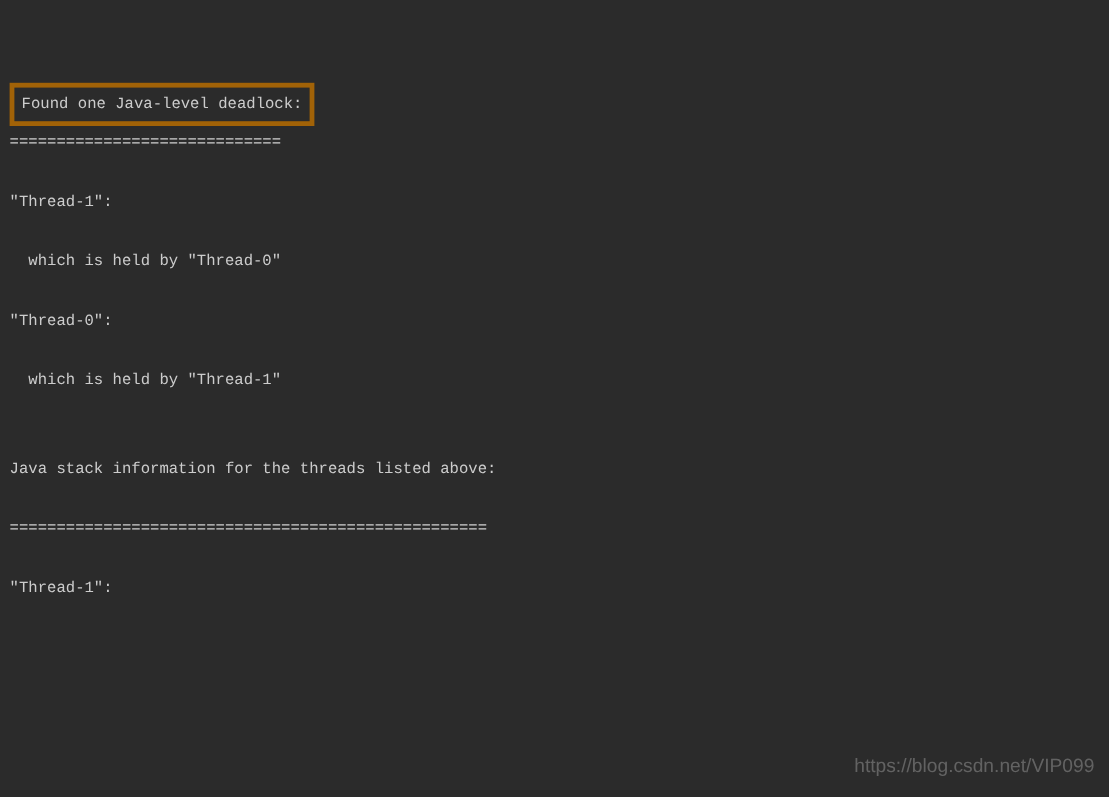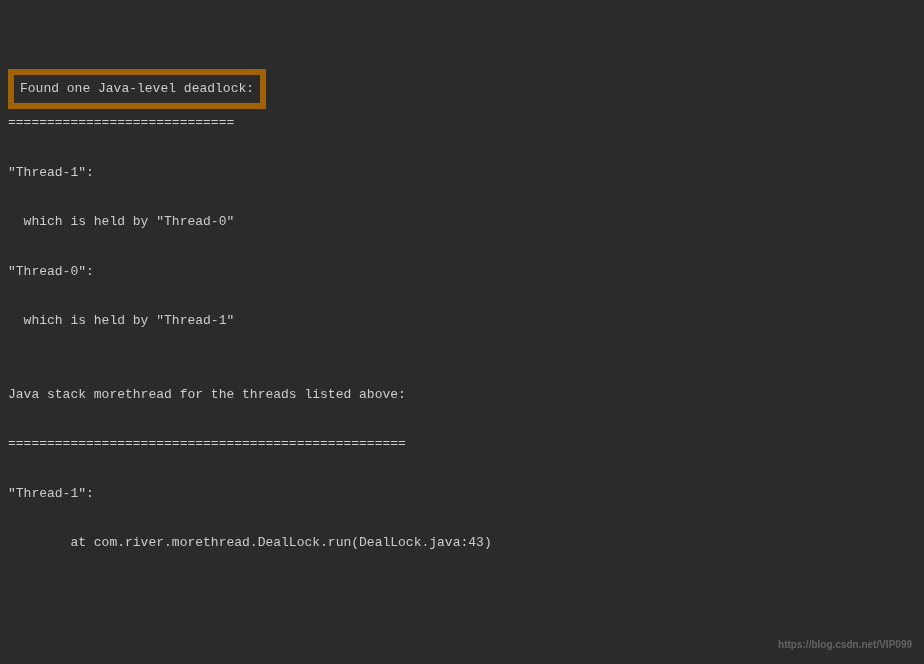--- a/index.html
+++ b/index.html
@@ -17,55 +17,53 @@
       padding: 8px;
       overflow: hidden;
       position: relative;
       line-height: 1.9;
     }
     .terminal-content {
       white-space: pre;
       font-family: "Courier New", Consolas, monospace;
     }
     .highlight-box {
-      border: 6px solid #a16207;
+      border: 4px solid #a16207;
       padding: 2px 6px;
       display: inline-block;
       margin-top: 36px;
       margin-bottom: 2px;
     }
     .line {
       display: block;
     }
     .watermark {
       position: absolute;
       bottom: 10px;
       right: 12px;
       color: #888888;
-      font-size: 10px;
+      font-size: 16px;
       opacity: 0.6;
       font-family: Arial, sans-serif;
-      font-weight: bold;
     }
   </style>
 </head>
 <body>
 
 <div class="terminal-content">
 <span class="highlight-box"><span>Found one Java-level deadlock:</span></span>
 <span class="line">=============================</span>
 <span class="line">"Thread-1":</span>
 <span class="line">  which is held by "Thread-0"</span>
 <span class="line">"Thread-0":</span>
 <span class="line">  which is held by "Thread-1"</span>
 <span class="line"></span>
-<span class="line">Java stack morethread for the threads listed above:</span>
+<span class="line">Java stack information for the threads listed above:</span>
 <span class="line">===================================================</span>
 <span class="line">"Thread-1":</span>
-<span class="line">        at com.river.morethread.DealLock.run(DealLock.java:43)</span>
 
 
 
 
 
 
 
 
 <span class="line"></span>
 

